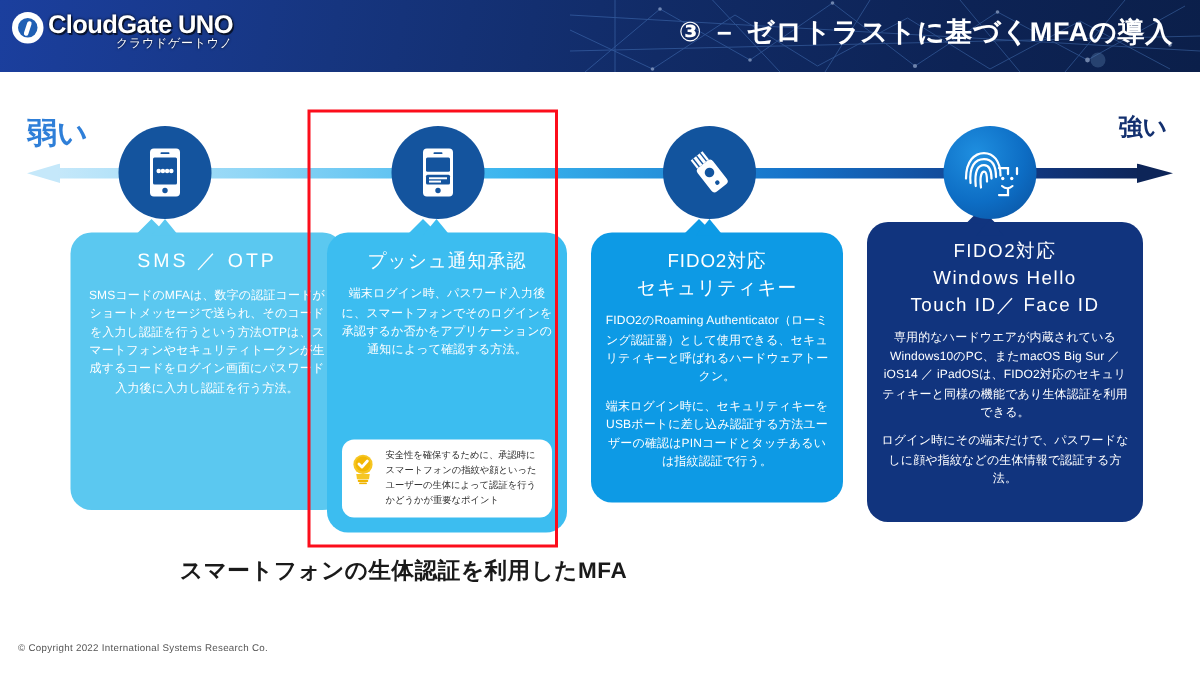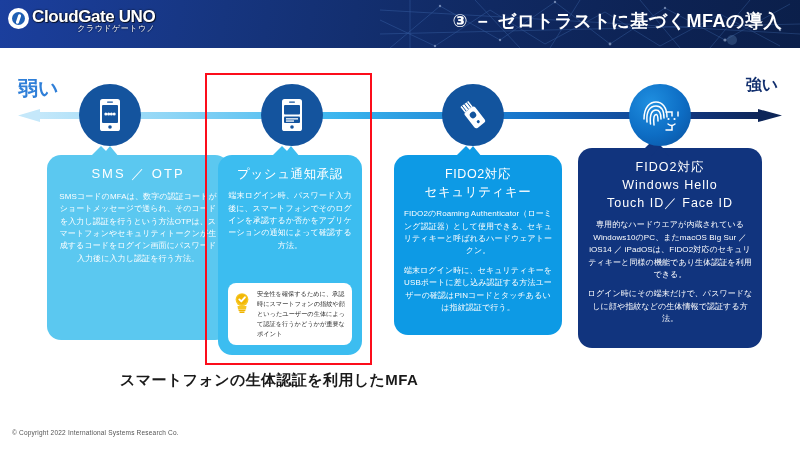--- a/index.html
+++ b/index.html
@@ -120,21 +120,21 @@
     margin-bottom: 7px;
   }
   .card-body p {
     font-size: 8px;
     line-height: 1.55;
     letter-spacing: 0.1px;
   }
   .card-body p + p { margin-top: 7px; }
 
   .card.c1 { left: 47px;  top: 155px; width: 182px; height: 185px; background: #5bc8f0; }
-  .card.c2 { left: 218px; top: 155px; width: 144px; height: 200px; background: #3cbdf0; font-family: Liberation Serif, serif; }
+  .card.c2 { left: 218px; top: 155px; width: 160px; height: 200px; background: #3cbdf0; font-family: Liberation Serif, serif; }
   .card.c3 { left: 394px; top: 155px; width: 168px; height: 180px; background: #0d9ae5; }
   .card.c4 { left: 578px; top: 148px; width: 184px; height: 200px; background: #11347e; }
 
   .card.c1 .card-title { font-size: 13px; letter-spacing: 2px; }
   .card.c3 .card-title, .card.c4 .card-title { font-size: 12.5px; }
   .card.c4 .card-title { letter-spacing: 1px; }
 
   
   .notch {
     position: absolute; top: -9px; left: 50%;

